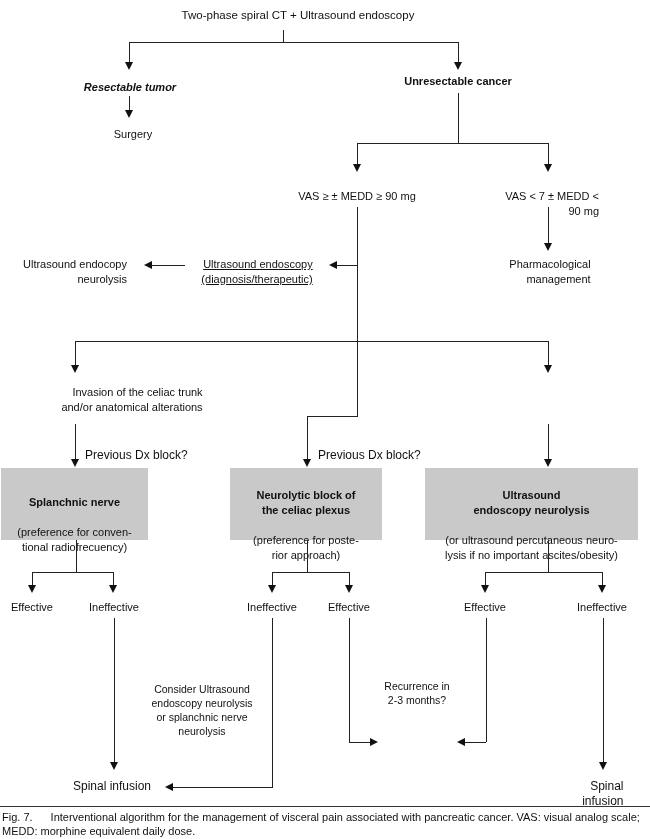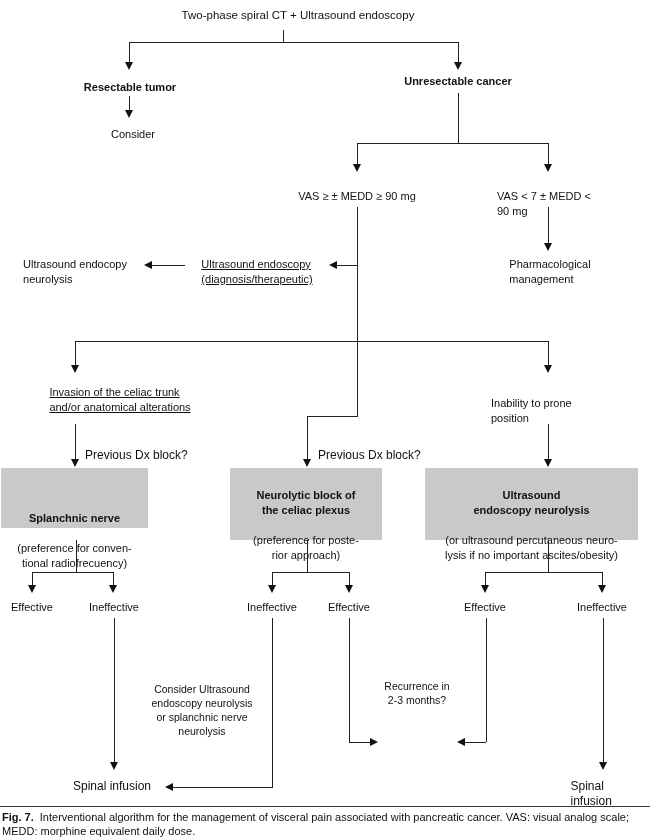--- a/index.html
+++ b/index.html
@@ -6,65 +6,64 @@
   #fig{position:relative;width:650px;height:839px;background:#fff;
        font-family:"Liberation Sans",sans-serif;color:#111;overflow:hidden;}
   .vl{position:absolute;width:1px;background:#222;}
   .hl{position:absolute;height:1px;background:#222;}
   .ad{position:absolute;width:0;height:0;border-left:4px solid transparent;
       border-right:4px solid transparent;border-top:8px solid #111;}
   .al{position:absolute;width:0;height:0;border-top:4px solid transparent;
       border-bottom:4px solid transparent;border-right:8px solid #111;}
   .ar{position:absolute;width:0;height:0;border-top:4px solid transparent;
       border-bottom:4px solid transparent;border-left:8px solid #111;}
-  .lbl{position:absolute;font-size:11px;line-height:15px;text-align:left;
+  .lbl{position:absolute;font-size:11px;line-height:15px;text-align:right;
        white-space:pre-line;transform:translateX(-50%);}
   .bold{font-weight:bold;}
   .small{font-size:12px;line-height:13px;}
   .gbox{position:absolute;background:#c9c9c9;text-align:center;font-size:11px;
         line-height:15px;white-space:pre-line;}
   .gbox .ttl{font-weight:bold;}
   .note{position:absolute;font-size:10.5px;line-height:14px;text-align:center;
         white-space:pre-line;transform:translateX(-50%);}
   .spinal{font-size:12px;}
   #caption{position:absolute;left:0;top:806px;width:650px;border-top:1px solid #333;
            font-size:11px;line-height:14px;padding:3px 3px 0 2px;box-sizing:border-box;
            text-align:left;}
-  #caption .cl{font-weight:bold;margin-right:6px;}
+  #caption .cl{font-weight:normal;margin-right:18px;}
 </style>
 </head>
 <body>
 
 <div id="fig">
 
   <div class="lbl" style="left:298px;top:8px;font-size:11.5px;">Two-phase spiral CT + Ultrasound endoscopy</div>
 
-  <div class="lbl bold" style="left:130px;top:80px;">Resectable tumor</div>
+  <div class="lbl bold" style="left:130px;top:80px;font-style:italic;">Resectable tumor</div>
   <div class="lbl bold" style="left:458px;top:74px;">Unresectable cancer</div>
 
-  <div class="lbl" style="left:133px;top:127px;">Consider</div>
+  <div class="lbl" style="left:133px;top:127px;">Surgery</div>
 
   <div class="lbl" style="left:357px;top:189px;">VAS ≥ ± MEDD ≥ 90 mg</div>
   <div class="lbl" style="left:548px;top:189px;">VAS &lt; 7 ± MEDD &lt; 90 mg</div>
 
   <div class="lbl" style="left:75px;top:257px;">Ultrasound endocopy
 neurolysis</div>
   <div class="lbl" style="left:257px;top:257px;text-decoration:underline;">Ultrasound endoscopy
 (diagnosis/therapeutic)</div>
   <div class="lbl" style="left:550px;top:257px;">Pharmacological
 management</div>
 
-  <div class="lbl" style="left:120px;top:385px;text-decoration:underline;">Invasion of the celiac trunk
+  <div class="lbl" style="left:132px;top:385px;">Invasion of the celiac trunk
 and/or anatomical alterations</div>
-  <div class="lbl" style="left:544px;top:396px;">Inability to prone position</div>
 
   <div class="lbl small" style="left:85px;top:449px;transform:none;">Previous Dx block?</div>
   <div class="lbl small" style="left:318px;top:449px;transform:none;">Previous Dx block?</div>
 
-  <div class="gbox" style="left:1px;top:468px;width:147px;height:60px;padding-top:28px;box-sizing:border-box;">
+  <div class="gbox" style="left:1px;top:468px;width:147px;height:72px;padding-top:12px;box-sizing:border-box;">
     <div class="ttl">Splanchnic nerve</div>
     <div>(preference for conven-
 tional radiofrecuency)</div>
   </div>
   <div class="gbox" style="left:230px;top:468px;width:152px;height:72px;padding-top:5px;box-sizing:border-box;">
     <div class="ttl">Neurolytic block of
 the celiac plexus</div>
     <div>(preference for poste-
 rior approach)</div>
   </div>

